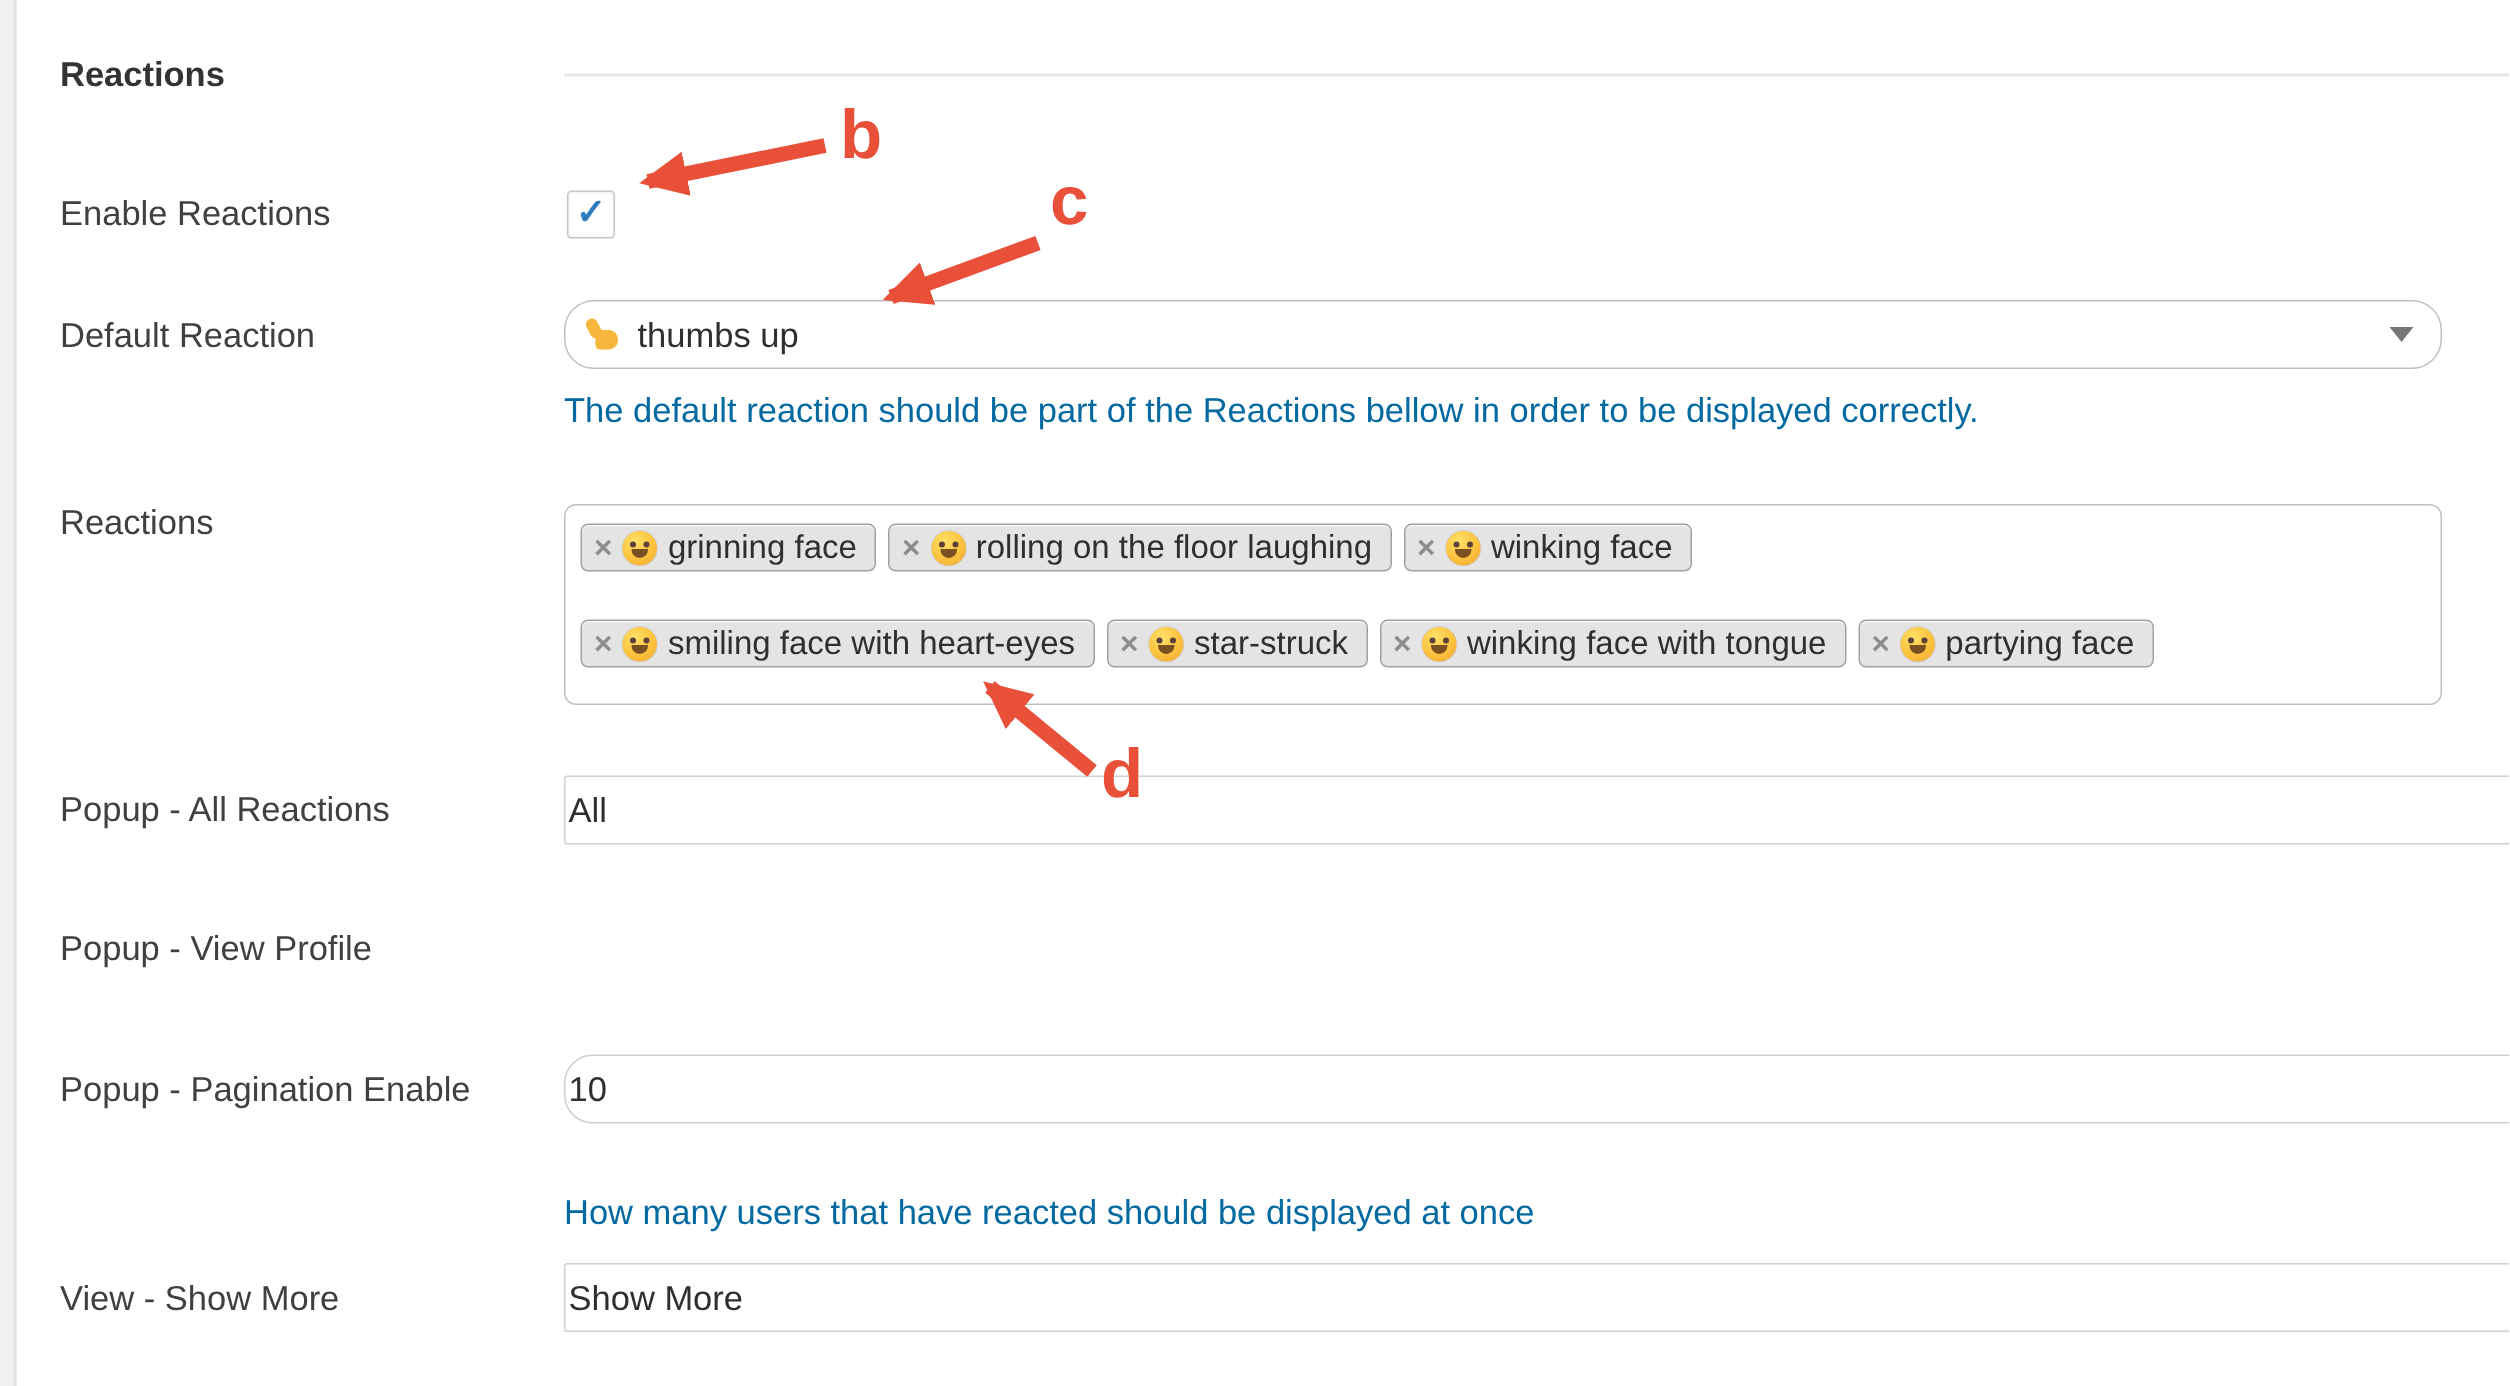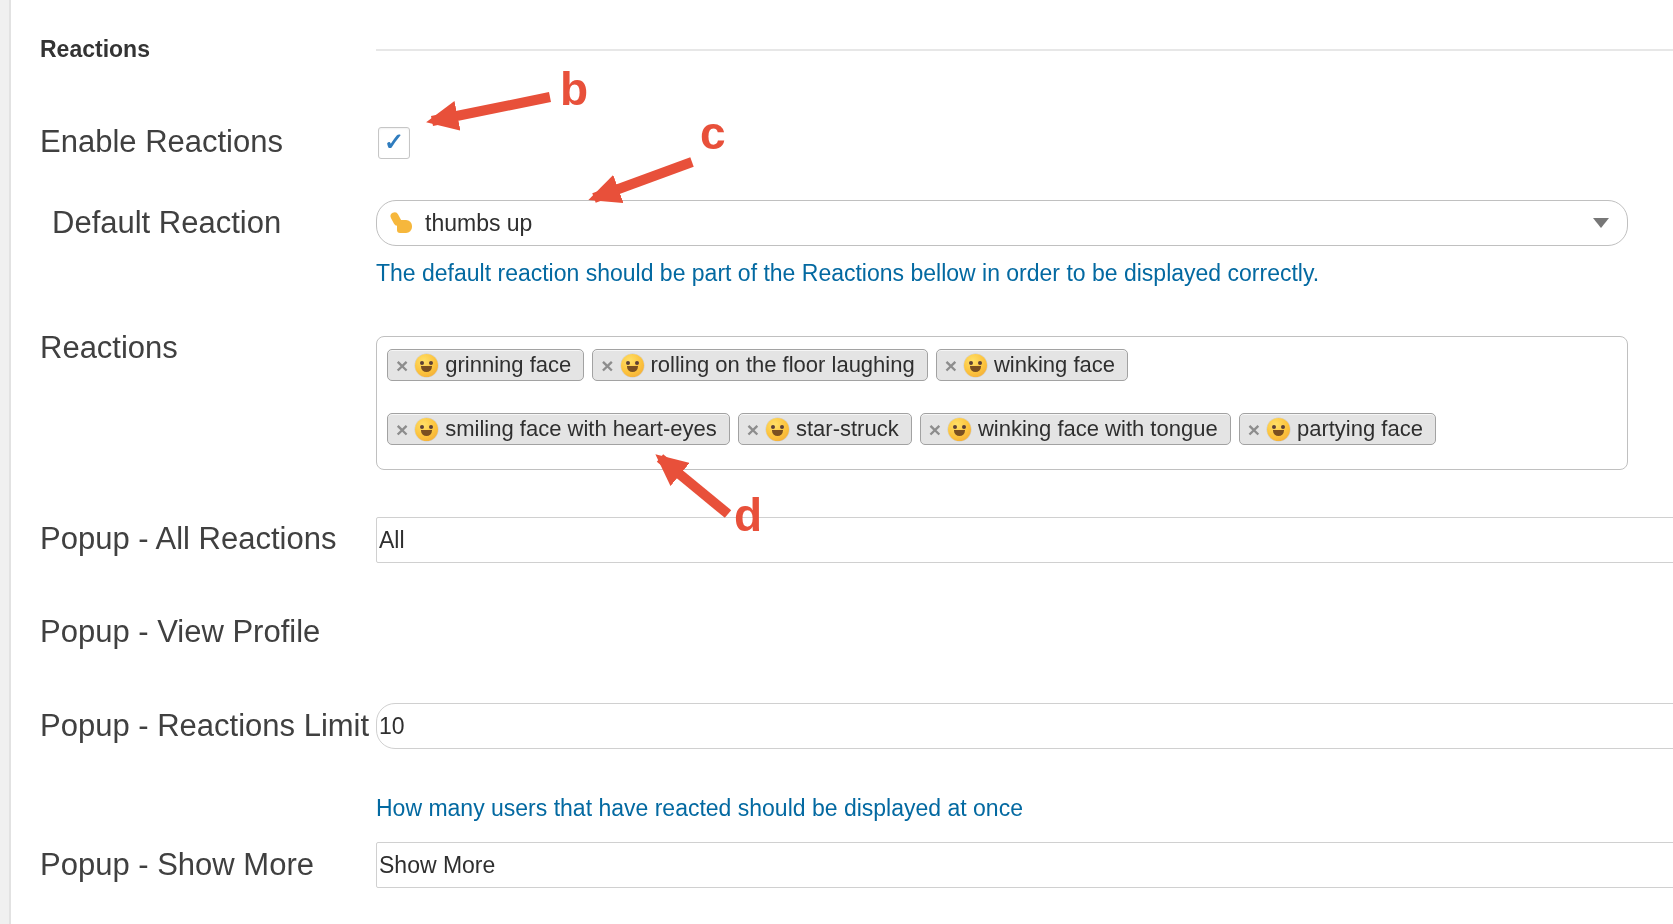--- a/index.html
+++ b/index.html
@@ -3,21 +3,21 @@
 <meta charset="utf-8">
 <style>
   html,body{margin:0;padding:0;background:#fff;}
   .screen{
     position:relative;width:1673px;height:924px;background:#ffffff;
     font-family:"Liberation Sans",sans-serif;overflow:hidden;
   }
   .gutter{position:absolute;left:0;top:0;width:9px;height:924px;background:#f0f0f0;border-right:2px solid #e2e2e2;}
   .heading{position:absolute;left:40px;top:36px;margin:0;font-size:23px;font-weight:bold;color:#333;}
   .rule{position:absolute;left:376px;top:49px;width:1297px;height:2px;background:#e7e7e7;}
-  .field-label{position:absolute;left:40px;font-size:31px;color:#404040;line-height:28px;white-space:nowrap;}
+  .field-label{position:absolute;left:40px;font-size:23px;color:#404040;line-height:28px;white-space:nowrap;}
   .helper{position:absolute;left:376px;font-size:23px;color:#0369a1;line-height:28px;white-space:nowrap;}
 
   
   .checkbox{position:absolute;left:378px;top:127px;width:30px;height:30px;background:#fff;
     border:1px solid #c6c6c6;border-radius:3px;box-shadow:inset 0 1px 2px rgba(0,0,0,.06);
     display:flex;align-items:center;justify-content:center;cursor:pointer;}
   .checkbox .check{color:#2f7cbe;font-size:24px;font-weight:bold;line-height:1;transform:translateY(-1px);}
 
   
   .select{position:absolute;left:376px;top:200px;width:1252px;height:46px;background:#fff;
@@ -64,21 +64,21 @@
   <div class="gutter"></div>
 
   <h2 class="heading">Reactions</h2>
   <div class="rule"></div>
 
   <div class="field-label" style="top:128px;">Enable Reactions</div>
   <div class="checkbox">
     <span class="check">✓</span>
   </div>
 
-  <div class="field-label" style="top:209px;margin-left:12px;">Default Reaction</div>
+  <div class="field-label" style="top:209px;">Default Reaction</div>
   <div class="select">
     <span class="thumb" title="👍"></span>
     <span class="sel-text">thumbs up</span>
     <span class="caret"></span>
   </div>
   <div class="helper" style="top:259px;">The default reaction should be part of the Reactions bellow in order to be displayed correctly.</div>
 
   <div class="field-label" style="top:334px;">Reactions</div>
   <div class="multibox">
     <span class="tag">
@@ -119,27 +119,27 @@
     </span>
   </div>
 
   <div class="field-label" style="top:525px;">Popup - All Reactions</div>
   <div class="text-input" style="top:517px;">
     <span>All</span>
   </div>
 
   <div class="field-label" style="top:618px;">Popup - View Profile</div>
 
-  <div class="field-label" style="top:712px;">Popup - Reactions Limit</div>
+  <div class="field-label" style="top:712px;">Popup - Pagination Enable</div>
   <div class="text-input" style="top:703px;border-radius:19px;">
     <span>10</span>
   </div>
   <div class="helper" style="top:764px;margin-top:30px;">How many users that have reacted should be displayed at once</div>
 
-  <div class="field-label" style="top:851px;">Popup - Show More</div>
+  <div class="field-label" style="top:851px;">View - Show More</div>
   <div class="text-input" style="top:842px;">
     <span>Show More</span>
   </div>
 
   <svg class="arrows" viewBox="0 0 1673 924">
     <defs>
       <marker id="ah" markerUnits="userSpaceOnUse" markerWidth="34" markerHeight="30" refX="26" refY="15" orient="auto">
         <path d="M0,0 L32,15 L0,30 Z" fill="#e8503a"></path>
       </marker>
     </defs>

